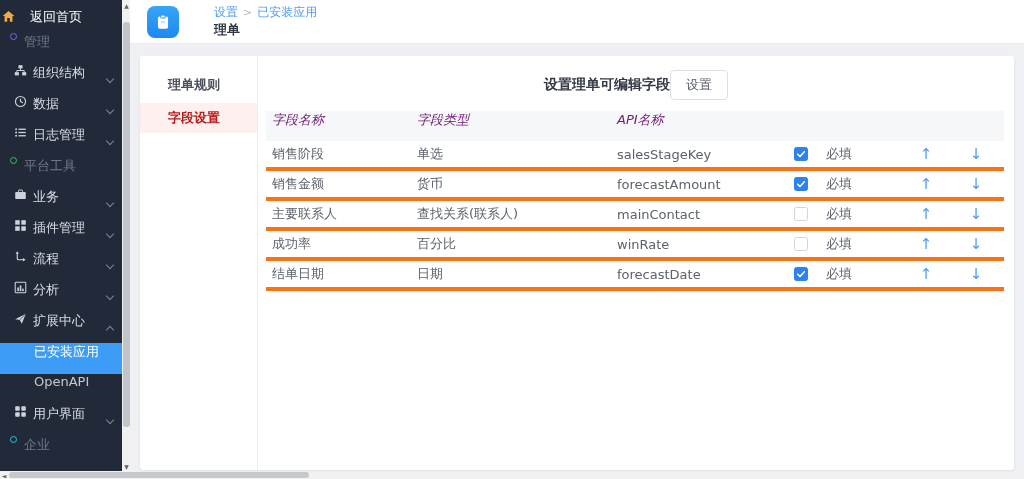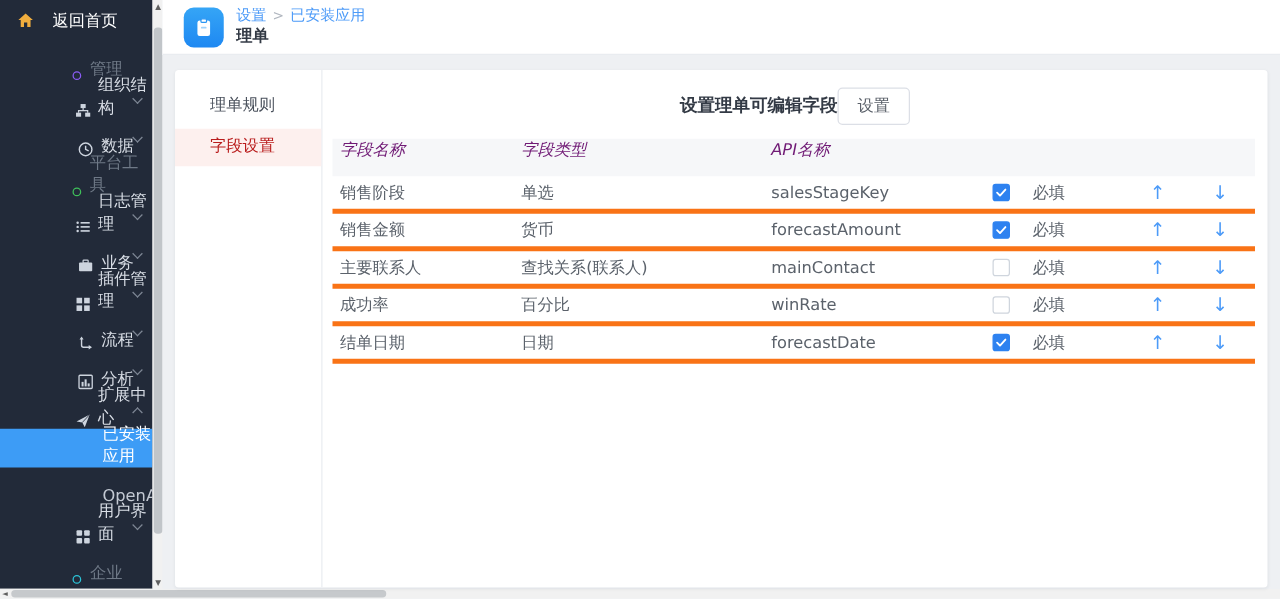--- a/index.html
+++ b/index.html
@@ -1,22 +1,22 @@
 <!DOCTYPE html>
 <html><head>
 <meta charset="utf-8">
 <style>
   * { margin:0; padding:0; box-sizing:border-box; }
   html,body { width:1024px; height:479px; overflow:hidden; }
   body { font-family:"DejaVu Sans","Liberation Sans",sans-serif; font-size:13px; background:#eef0f3; position:relative; }
 
   
   #sidebar { position:absolute; left:0; top:0; width:122px; height:471px; background:#222a39; overflow:hidden; }
-  .side-home { height:33px; display:flex; align-items:center; padding-left:12px; gap:9px; color:#ffffff; cursor:pointer; }
-  .side-row { height:31px; display:flex; align-items:flex-end; position:relative; cursor:pointer;padding-left:48px; }
+  .side-home { height:33px; display:flex; align-items:center; padding-left:0; gap:9px; color:#ffffff; cursor:pointer; }
+  .side-row { height:31px; display:flex; align-items:flex-start; position:relative; cursor:pointer; }
   .side-row .txt { color:#d9dee6; }
   .side-row.group .txt { color:#6f7987; }
   .side-row.sub .txt { color:#c3c9d3; }
   .side-row.selected { background:#3d9cf6; }
   .side-row.selected .txt { color:#ffffff; }
   .icon-cell { width:16px; margin-left:12px; margin-right:5px; display:flex; align-items:center; justify-content:center; }
   .ring { width:7px; height:7px; border-radius:50%; border:1.6px solid #888; margin-left:10px; margin-right:7px; }
   .sub-indent { margin-left:34px; }
   .chev { position:absolute; right:9px; width:6px; height:6px; border-right:1.4px solid #7e8795; border-bottom:1.4px solid #7e8795; }
   .chev.down { transform:rotate(45deg); top:12px; }
@@ -26,29 +26,29 @@
   #vscroll { position:absolute; left:122px; top:0; width:9px; height:471px; background:#f1f1f1; }
   #vscroll .arr { width:9px; height:10px; display:flex; align-items:center; justify-content:center; font-size:6px; color:#606060; }
   #vthumb { position:absolute; left:1px; top:22px; width:7px; height:405px; background:#c1c5c9; border-radius:3px; }
   #vscroll .arr.bottom { position:absolute; bottom:0; }
   #hscroll { position:absolute; left:0; top:471px; width:1024px; height:8px; background:#f1f1f1; }
   #hscroll .arr { position:absolute; left:0; top:0; width:8px; height:8px; display:flex; align-items:center; justify-content:center; font-size:6px; color:#606060; }
   #hthumb { position:absolute; left:9px; top:1px; width:300px; height:6px; background:#c6c9cc; border-radius:3px; }
 
   
   #main { position:absolute; left:130px; top:0; width:894px; height:471px; background:#eef0f3; }
-  #topbar { height:44px; background:#fff; border-bottom:1px solid #e9ecf0; display:flex; align-items:center; padding-left:17px; }
+  #topbar { height:44px; background:#fff; border-bottom:1px solid #e9ecf0; display:flex; align-items:center; padding-left:17px;gap:25px; }
   #appicon { width:32px; height:32px; border-radius:8px; background:linear-gradient(180deg,#35a5f6,#1e88f2); display:flex; align-items:center; justify-content:center; margin-right:10px; }
   .crumbs { font-size:12px; line-height:15px; }
   .crumbs a { color:#4d9bf8; text-decoration:none; cursor:pointer; }
   .crumb-sep { color:#b0b6bf; margin:0 5px; font-size:11px; }
   .page-title { font-size:13px; color:#333a45; font-weight:600; line-height:16px; margin-top:2px; }
 
   #card { position:absolute; left:10px; top:56px; width:874px; height:414px; background:#fff; border-radius:3px; box-shadow:0 1px 3px rgba(30,40,60,.07); display:flex; overflow:hidden; }
-  #subnav { width:118px; border-right:1px solid #eaedf1; padding-top:14px; flex-shrink:0; }
+  #subnav { width:118px; border-right:1px solid #eaedf1; padding-top:14px; flex-shrink:0;font-weight:bold; }
   .subnav-item { height:30px; line-height:30px; padding-left:28px; color:#4a515c; cursor:pointer; margin-bottom:3px; }
   .subnav-item.selected { background:#fdf0ee; color:#b91c1c; }
 
   #content { flex:1; padding:14px 10px 0 8px; min-width:0; }
   .content-head { display:flex; align-items:center; justify-content:center; margin-bottom:11px; padding-left:2px; }
   .section-title { font-size:14px; font-weight:700; color:#333a45; }
   .btn { background:#fff; border:1px solid #dcdfe6; border-radius:4px; color:#5a6069; font-size:13px; padding:5px 15px; cursor:pointer; font-family:inherit; }
 
   .thead { display:flex; align-items:flex-start; height:30px; background:#f6f7f9; color:#701a75;font-style:italic; }
   .trow { display:flex; align-items:center; height:30px; border-bottom:4px solid #f97316; color:#5b626b; }
@@ -93,37 +93,37 @@
       <div class="side-row">
         <span class="icon-cell">
           <svg width="13" height="13" viewBox="0 0 16 16">
             <circle cx="8" cy="8" r="6.2" stroke="#cdd4de" stroke-width="1.4" fill="none"></circle>
             <path d="M8 4.5 V8 L11 9.5" stroke="#cdd4de" stroke-width="1.4" fill="none"></path>
           </svg>
         </span>
         <span class="txt">数据</span>
         <span class="chev down"></span>
       </div>
-      <div class="side-row group">
-        <span class="ring" style="border-color: rgb(63, 191, 90);"></span>
-        <span class="txt">平台工具</span>
-      </div>
       <div class="side-row">
         <span class="icon-cell">
           <svg width="13" height="13" viewBox="0 0 16 16">
             <circle cx="2.6" cy="4" r="1.2" fill="#cdd4de"></circle>
             <circle cx="2.6" cy="8" r="1.2" fill="#cdd4de"></circle>
             <circle cx="2.6" cy="12" r="1.2" fill="#cdd4de"></circle>
             <rect x="5.5" y="3.2" width="9" height="1.6" fill="#cdd4de"></rect>
             <rect x="5.5" y="7.2" width="9" height="1.6" fill="#cdd4de"></rect>
             <rect x="5.5" y="11.2" width="9" height="1.6" fill="#cdd4de"></rect>
           </svg>
         </span>
         <span class="txt">日志管理</span>
         <span class="chev down"></span>
+      </div>
+      <div class="side-row group">
+        <span class="ring" style="border-color: rgb(63, 191, 90);"></span>
+        <span class="txt">平台工具</span>
       </div>
       <div class="side-row">
         <span class="icon-cell">
           <svg width="13" height="13" viewBox="0 0 16 16">
             <rect x="5.5" y="2.5" width="5" height="3" rx="0.8" stroke="#cdd4de" stroke-width="1.2" fill="none"></rect>
             <rect x="1.5" y="5" width="13" height="8.5" rx="1" fill="#cdd4de"></rect>
           </svg>
         </span>
         <span class="txt">业务</span>
         <span class="chev down"></span>

